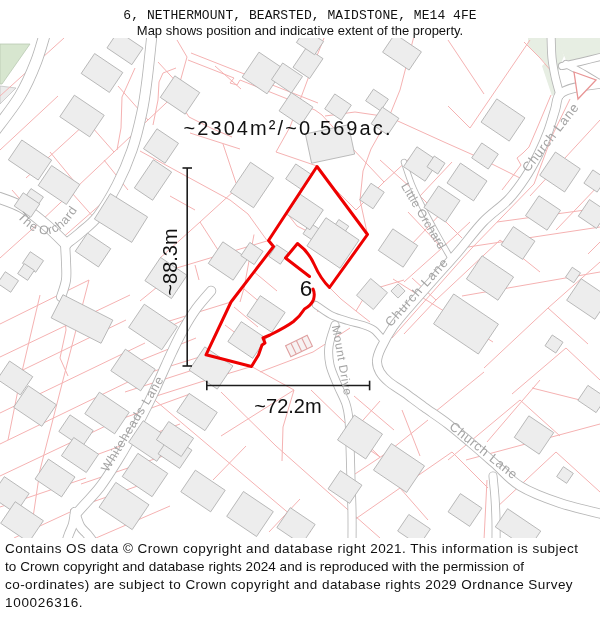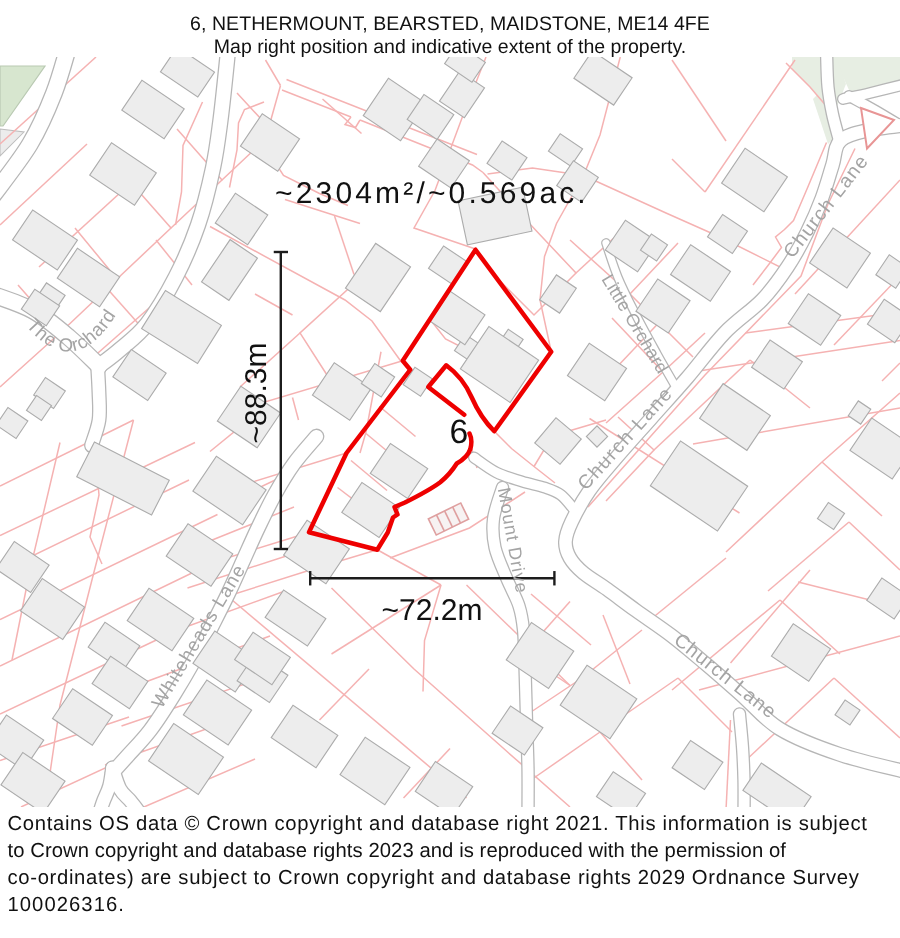--- a/index.html
+++ b/index.html
@@ -1,27 +1,27 @@
 <!DOCTYPE html>
 <html><head><meta charset="utf-8">
 <style>
 html,body{margin:0;padding:0;background:#fff;width:600px;height:625px;overflow:hidden;
 font-family:"Liberation Sans",sans-serif;}
 .title{position:absolute;top:0;left:0;width:600px;text-align:center;color:#111;}
-.t1{position:absolute;top:8px;width:600px;font-size:13px;letter-spacing:0.05px;}
+.t1{position:absolute;top:8px;width:600px;font-size:13px;letter-spacing:0.05px;font-family:Liberation Mono, monospace;}
 .t2{position:absolute;top:23px;width:600px;font-size:13px;letter-spacing:0px;}
 .map{position:absolute;top:38px;left:0;}
 .footer{position:absolute;top:540px;left:5px;width:594px;font-size:13.5px;line-height:18.1px;color:#111;white-space:nowrap;}
 .footer span{display:block;}
 </style></head>
 <body>
 
 <div class="title t1">6, NETHERMOUNT, BEARSTED, MAIDSTONE, ME14 4FE</div>
 
-<div class="title t2">Map right position and indicative extent of the property.</div>
+<div class="title t2">Map shows position and indicative extent of the property.</div>
 
 <div class="map">
 <svg width="600" height="500" viewBox="0 38 600 500" xmlns="http://www.w3.org/2000/svg" font-family="Liberation Sans, sans-serif">
 
 <rect x="0" y="38" width="600" height="500" fill="#ffffff"></rect>
 
 <polygon points="0,86 16,88 0,104" fill="#ececec" stroke="#bdbdbd" stroke-width="0.7"></polygon>
 
 <polygon points="0,44 30,44 2,84 0,84" fill="#d7e6cf" stroke="#b9c9b2" stroke-width="0.8"></polygon>
 
@@ -433,15 +433,15 @@
 
 <text x="0" y="0" transform="translate(481 454) rotate(38.5)" text-anchor="middle" font-size="13" letter-spacing="0.8" fill="#a4a4a4">Church Lane</text>
 
 <text x="0" y="0" transform="translate(338 361) rotate(80)" text-anchor="middle" font-size="12" letter-spacing="0.6" fill="#a4a4a4">Mount Drive</text>
 
 </svg>
 </div>
 
 <div class="footer">
     <span style="letter-spacing:0.45px">Contains OS data © Crown copyright and database right 2021. This information is subject</span>
-    <span style="letter-spacing:0.05px">to Crown copyright and database rights 2023 and is reproduced with the permission of</span>
+    <span style="letter-spacing:0.05px">to Crown copyright and database rights 2024 and is reproduced with the permission of</span>
     <span style="letter-spacing:0.45px">co-ordinates) are subject to Crown copyright and database rights 2029 Ordnance Survey</span>
     <span style="letter-spacing:0.7px">100026316.</span>
   </div>
 </body></html>

